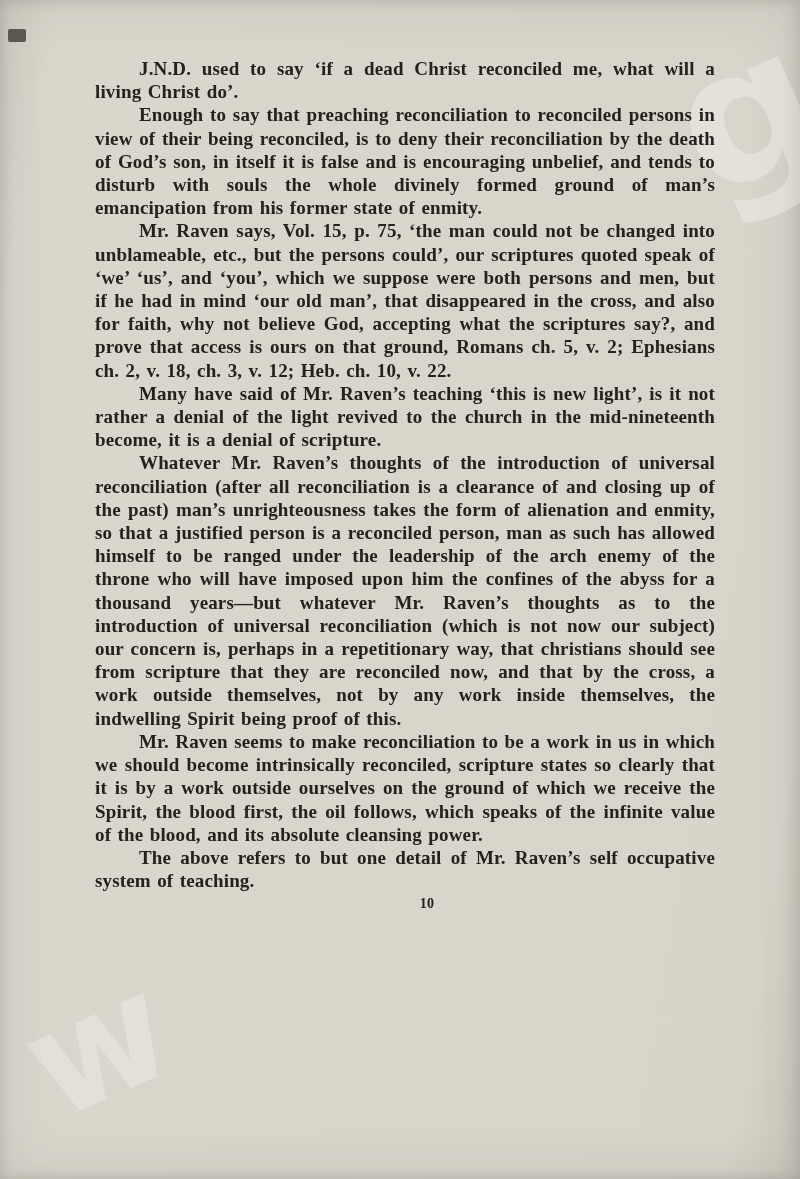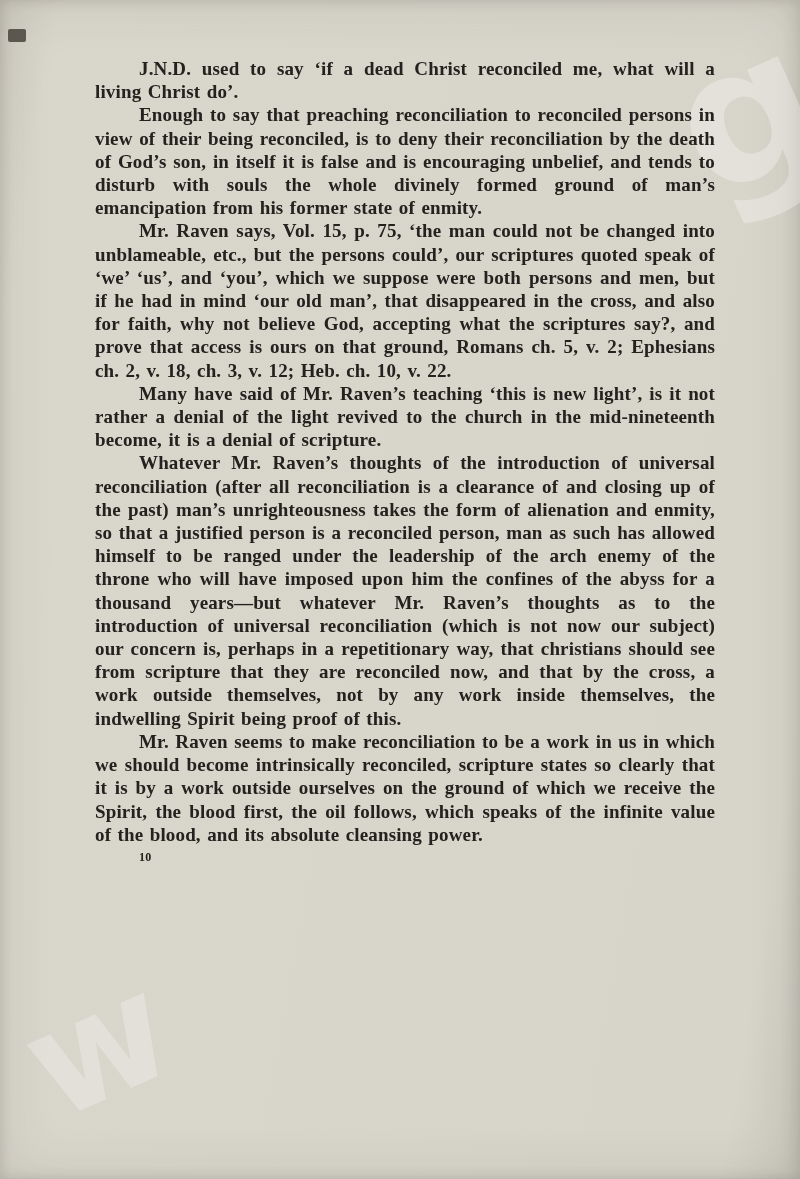--- a/index.html
+++ b/index.html
@@ -29,23 +29,23 @@
     letter-spacing: 0.15px;
     word-spacing: 1.5px;
     font-weight: bold;
   }
   .text-block p {
     margin: 0;
     text-indent: 44px;
   }
   .page-number {
     text-indent: 0;
-    text-align: left;
+    text-align: center;
     margin-top: 14px;
-    font-size: 12px;
+    font-size: 14px;
   }
   .watermark-glyph {
     position: absolute;
     font-family: "DejaVu Sans", sans-serif;
     font-weight: bold;
     color: rgba(255, 255, 255, 0.30);
     pointer-events: none;
     user-select: none;
     line-height: 1;
   }
@@ -83,16 +83,17 @@
   <div class="watermark-glyph wm-g">g</div>
   <div class="watermark-glyph wm-w">w</div>
 
   <main class="text-block">
     <p>J.N.D. used to say ‘if a dead Christ reconciled me, what will a living Christ do’.</p>
     <p>Enough to say that preaching reconciliation to reconciled persons in view of their being reconciled, is to deny their reconciliation by the death of God’s son, in itself it is false and is encouraging unbelief, and tends to disturb with souls the whole divinely formed ground of man’s emancipation from his former state of enmity.</p>
     <p>Mr. Raven says, Vol. 15, p. 75, ‘the man could not be changed into unblameable, etc., but the persons could’, our scriptures quoted speak of ‘we’ ‘us’, and ‘you’, which we suppose were both persons and men, but if he had in mind ‘our old man’, that disappeared in the cross, and also for faith, why not believe God, accepting what the scriptures say?, and prove that access is ours on that ground, Romans ch. 5, v. 2; Ephesians ch. 2, v. 18, ch. 3, v. 12; Heb. ch. 10, v. 22.</p>
     <p>Many have said of Mr. Raven’s teaching ‘this is new light’, is it not rather a denial of the light revived to the church in the mid-nineteenth become, it is a denial of scripture.</p>
     <p>Whatever Mr. Raven’s thoughts of the introduction of universal reconciliation (after all reconciliation is a clearance of and closing up of the past) man’s unrighteousness takes the form of alienation and enmity, so that a justified person is a reconciled person, man as such has allowed himself to be ranged under the leadership of the arch enemy of the throne who will have imposed upon him the confines of the abyss for a thousand years—but whatever Mr. Raven’s thoughts as to the introduction of universal reconciliation (which is not now our subject) our concern is, perhaps in a repetitionary way, that christians should see from scripture that they are reconciled now, and that by the cross, a work outside themselves, not by any work inside themselves, the indwelling Spirit being proof of this.</p>
     <p>Mr. Raven seems to make reconciliation to be a work in us in which we should become intrinsically reconciled, scripture states so clearly that it is by a work outside ourselves on the ground of which we receive the Spirit, the blood first, the oil follows, which speaks of the infinite value of the blood, and its absolute cleansing power.</p>
+    <p>The above refers to but one detail of Mr. Raven’s self occupative system of teaching.</p>
     <p class="page-number">10</p>
   </main>
 
 </div>
 
 </body></html>

